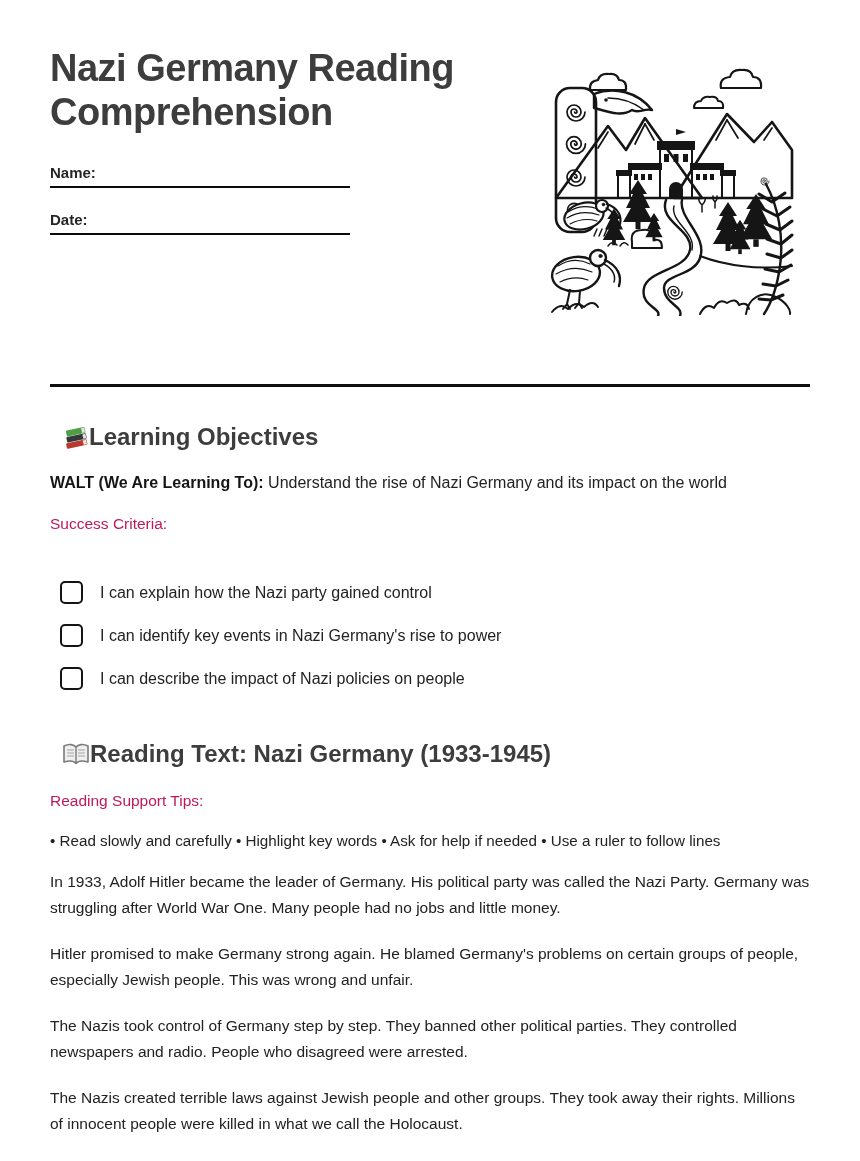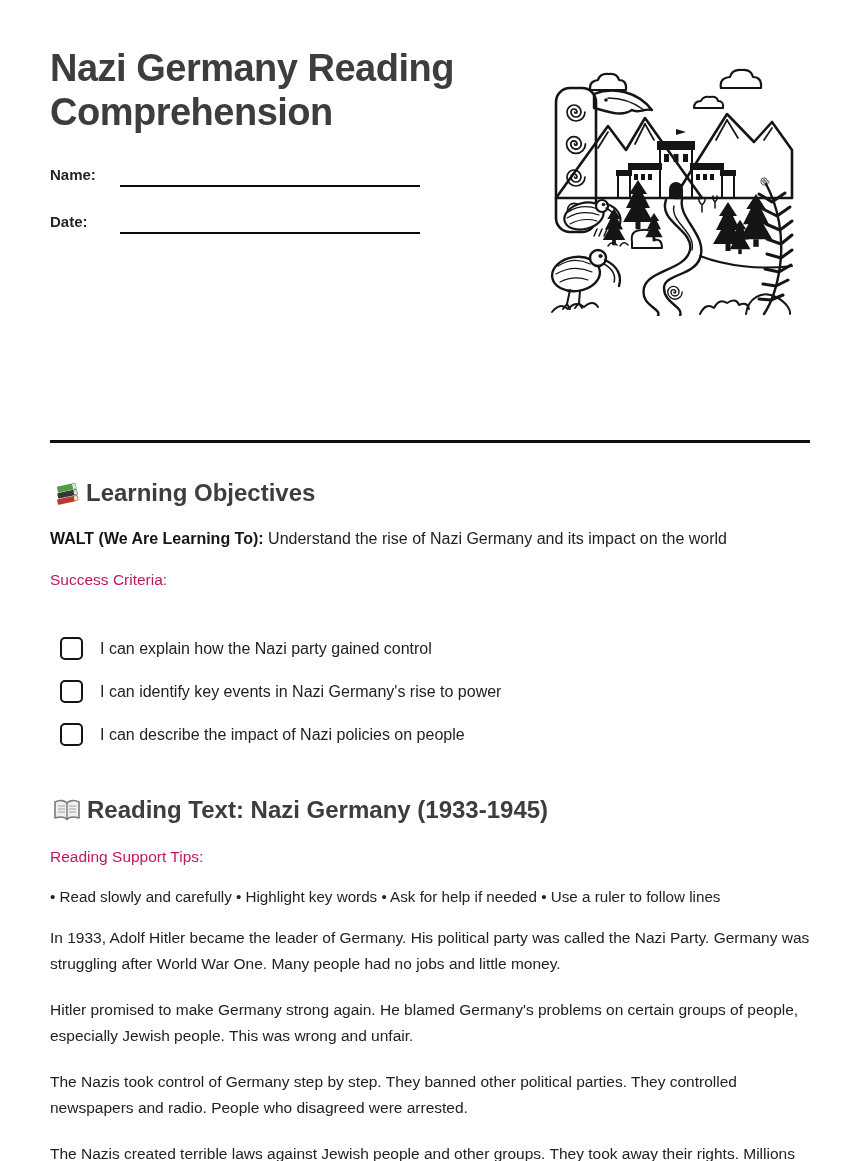--- a/index.html
+++ b/index.html
@@ -2,36 +2,36 @@
 <html><head>
 <meta charset="utf-8">
 <style>
   html,body{margin:0;padding:0;background:#fff;}
   .page{
     width:860px;height:1161px;margin:0 auto;background:#fff;
     box-sizing:border-box;padding:0 50px;position:relative;
     font-family:"Liberation Sans",sans-serif;color:#222;
   }
   
-  .header{position:relative;height:440px;}
+  .header{position:relative;height:384px;}
   .doc-title{
     margin:0;padding-top:46px;max-width:500px;
     font-size:38px;line-height:1.16;font-weight:700;color:#3d3d3d;
     letter-spacing:-0.5px;
   }
-  .field-row{display:flex;align-items:center;height:24px;margin-top:30px;}
+  .field-row{display:flex;align-items:flex-start;height:24px;margin-top:30px;flex-direction:column;}
   .field-row + .field-row{margin-top:23px;}
   .field-label{width:70px;font-size:15px;font-weight:700;color:#262626;padding-bottom:3px;}
   .field-line{width:300px;height:20px;border-bottom:2px solid #0a0a0a;}
   .illustration{position:absolute;top:60px;right:16px;width:244px;height:256px;}
   
   .divider{border:none;border-top:3px solid #0f0f0f;margin:0;}
   
   .sec-heading{
-    display:flex;align-items:center;gap:6px;margin:3px;
+    display:flex;align-items:center;gap:0;margin:12px;
     font-size:24px;font-weight:700;color:#3d3d3d;
   }
   .sec-heading.objectives{margin-top:36px;}
   .sec-heading.reading{margin-top:50px;}
   .sec-icon{flex:0 0 auto;display:inline-flex;}
   .walt{margin:20px 0 0;font-size:16px;line-height:1.5;}
   .walt b{color:#151515;}
   .bold-line{margin:20px 0 0;font-size:15.5px;font-weight:400;color:#be185d;}
   
   .checklist{margin-top:48px;}

